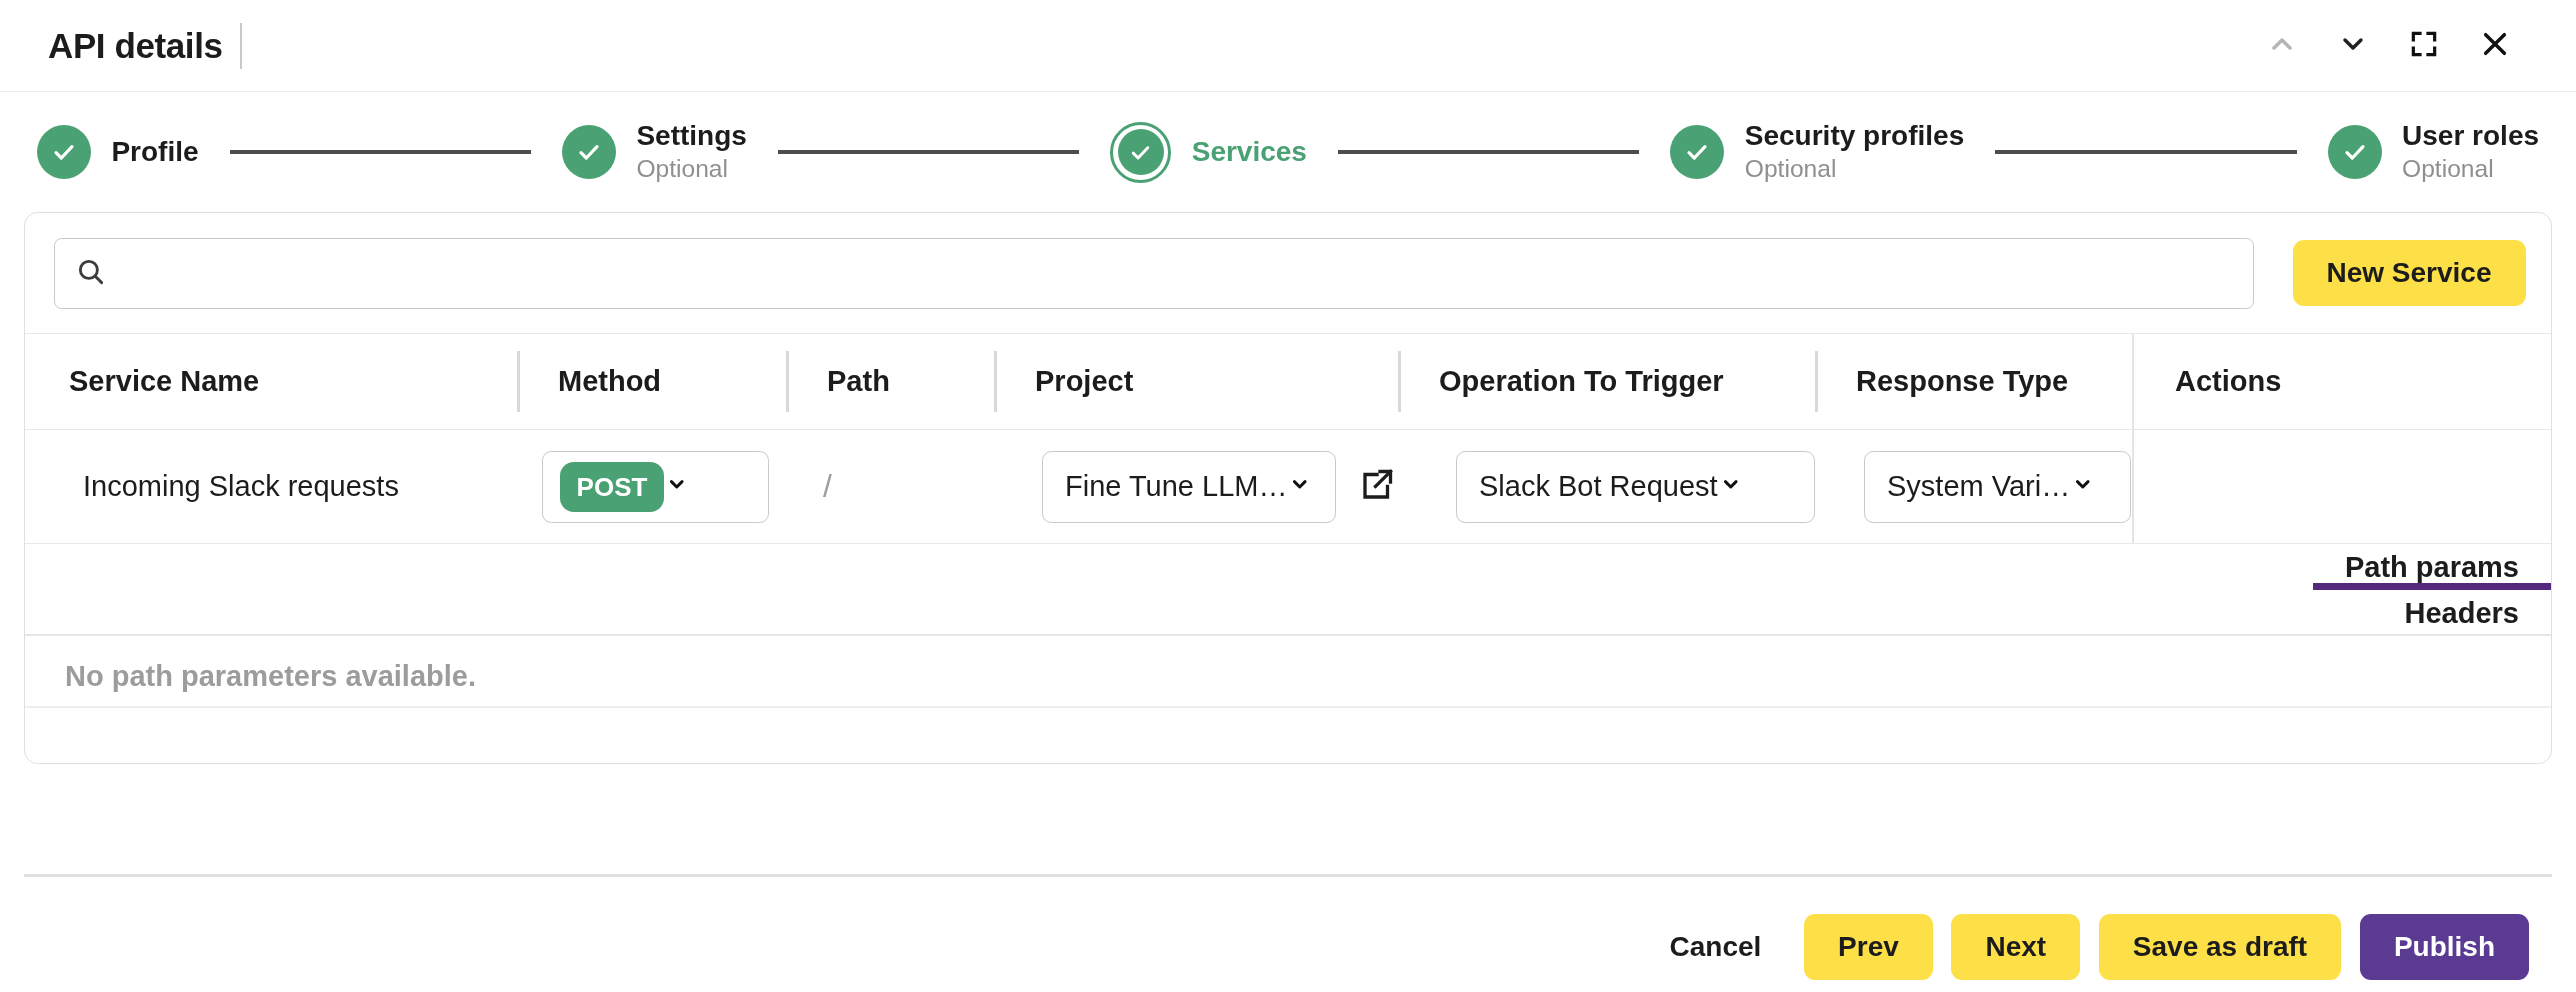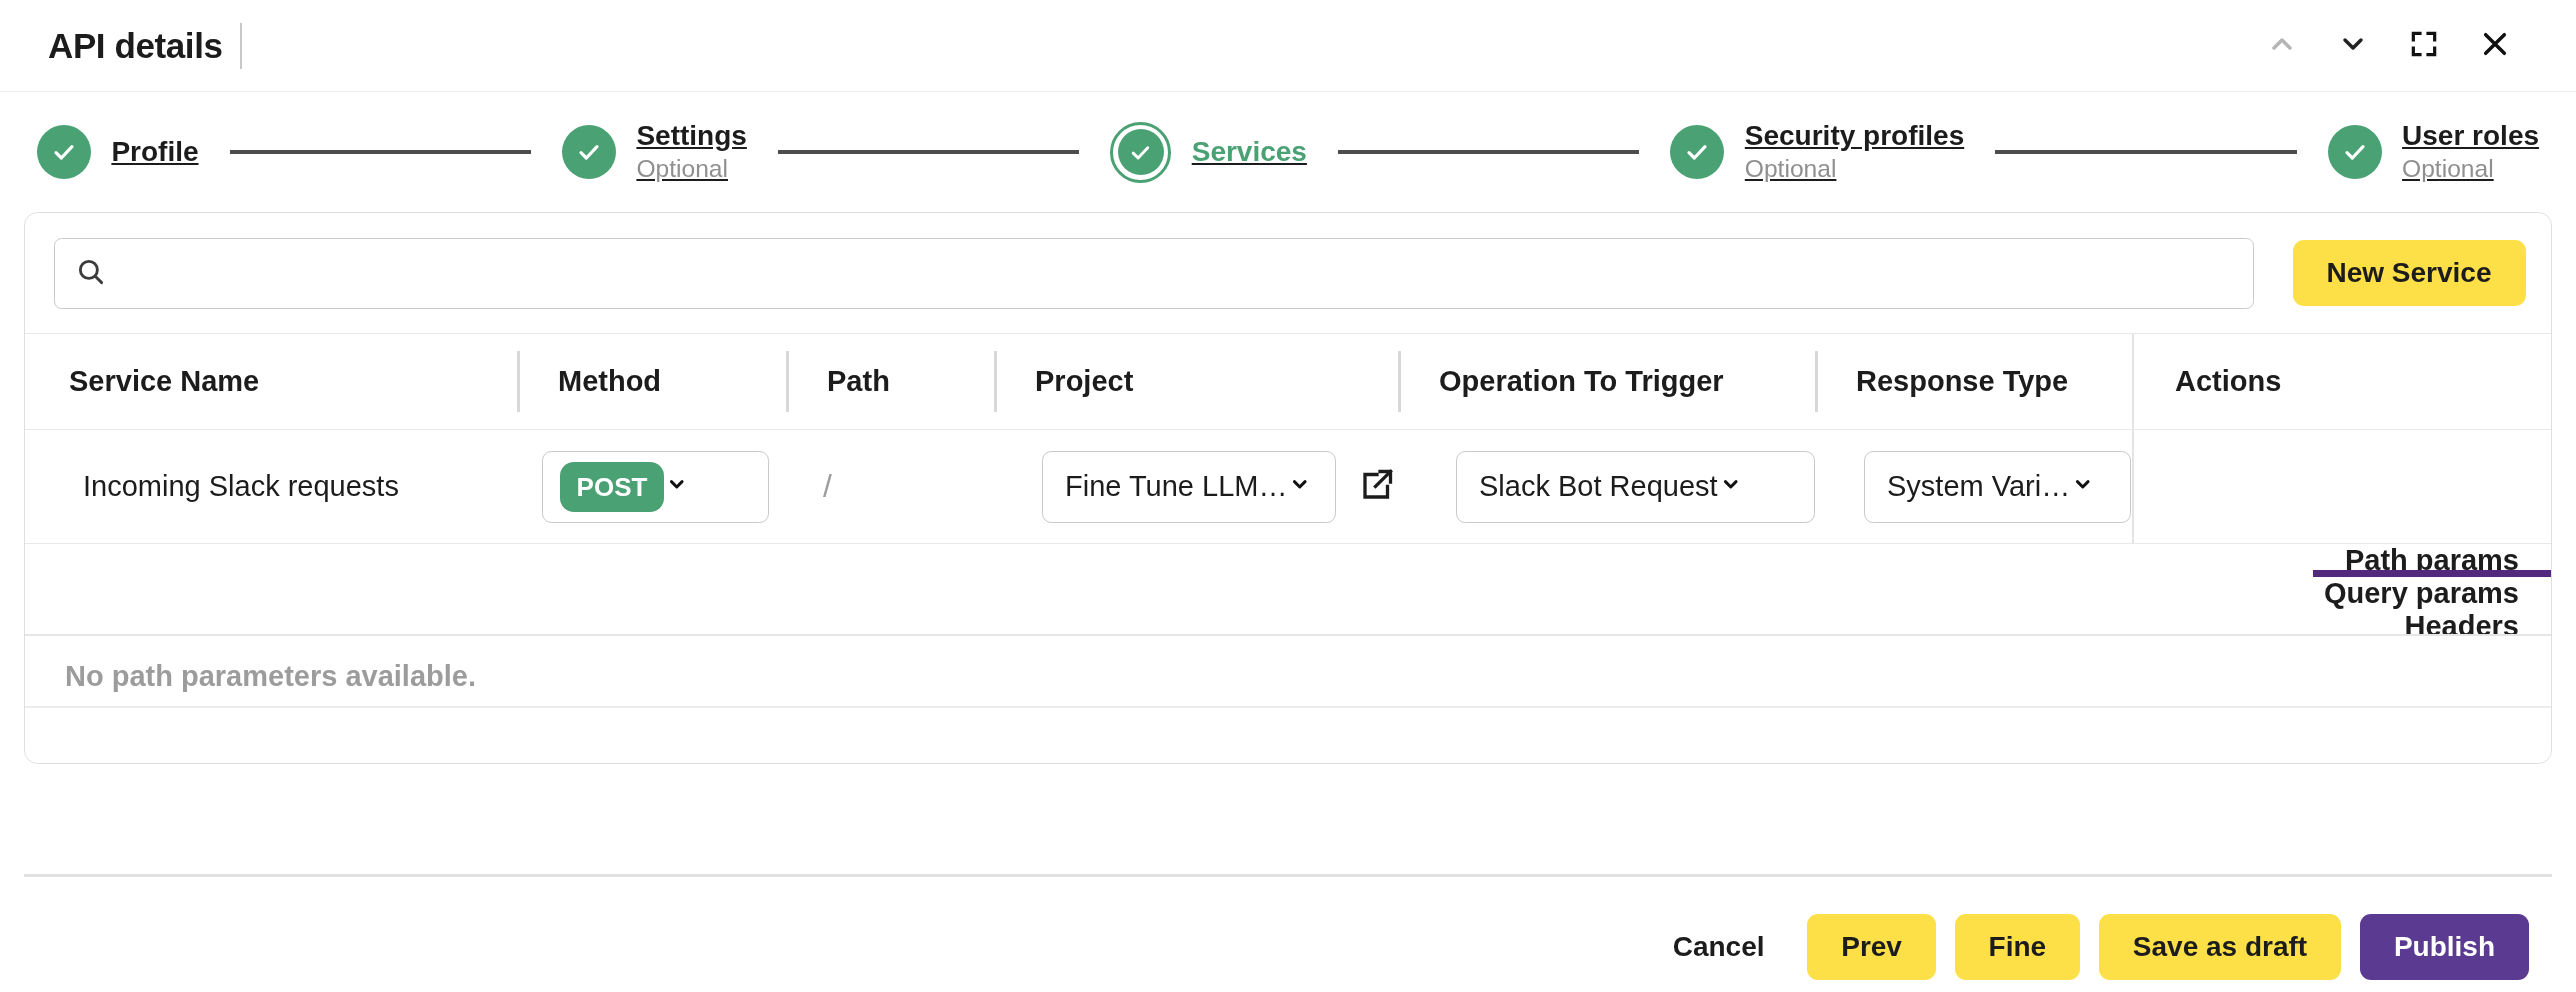--- a/index.html
+++ b/index.html
@@ -8,21 +8,21 @@
 
   
   .hdr { height:92px; display:flex; align-items:center; padding:0 54px 0 48px; border-bottom:1.7px solid #ededed; }
   .hdr-title { font-size:35px; font-weight:bold; letter-spacing:-0.4px; }
   .title-cursor { width:2.5px; height:46px; background:#c9c9c9; margin-left:17px; }
   .hdr-spacer { flex:1; }
   .winbtn { width:54px; height:54px; display:flex; align-items:center; justify-content:center; cursor:pointer; margin-left:17px; }
   .winbtn svg { width:32px; height:32px; }
 
   
-  .stepper { height:120px; display:flex; align-items:center; padding:0 37px;text-decoration:underline; }
+  .stepper { height:120px; display:flex; align-items:center; padding:0 37px; }
   .step { display:flex; align-items:center; flex:none; }
   .circ { width:54px; height:54px; border-radius:50%; background:#4aa173; display:flex; align-items:center; justify-content:center; flex:none; }
   .circ svg { width:32px; height:32px; }
   .circ-ring { width:61px; height:61px; border-radius:50%; border:3.4px solid #4aa173; background:#fff; display:flex; align-items:center; justify-content:center; flex:none; }
   .circ-ring .circ { width:46px; height:46px; }
   .circ-ring .circ svg { width:29px; height:29px; }
   .step-text { display:flex; flex-direction:column; justify-content:center; margin-left:20.4px; }
   .step-title { font-size:28px; font-weight:bold; line-height:34px; }
   .step-title.active { color:#4aa173; }
   .step-sub { font-size:24.6px; color:#8f8f8f; line-height:32px; }
@@ -242,33 +242,32 @@
           <span><svg viewBox="0 0 24 24" fill="none" stroke="#111" stroke-width="2.8" stroke-linecap="round" stroke-linejoin="round" width="22" height="22">
                 <path d="M7 10l5 5 5-5"></path>
               </svg></span>
         </div>
       </div>
       <div class="td td-actions"></div>
     </div>
 
     <div class="tabs">
       <div class="tab active">Path params</div>
-      <div class="tab">Query params</div>
       <div class="tab">Headers</div>
     </div>
 
     <div class="empty-state">
       <div class="empty-msg">No path parameters available.</div>
     </div>
 
   </div>
 
   <div class="footer-divider"></div>
   <div class="footer">
     <button class="btn btn-text">Cancel</button>
     <button class="btn">Prev</button>
-    <button class="btn">Fine</button>
+    <button class="btn">Next</button>
     <button class="btn">Save as draft</button>
     <button class="btn btn-publish">Publish</button>
   </div>
 
 </div>
 
 
 </body></html>

